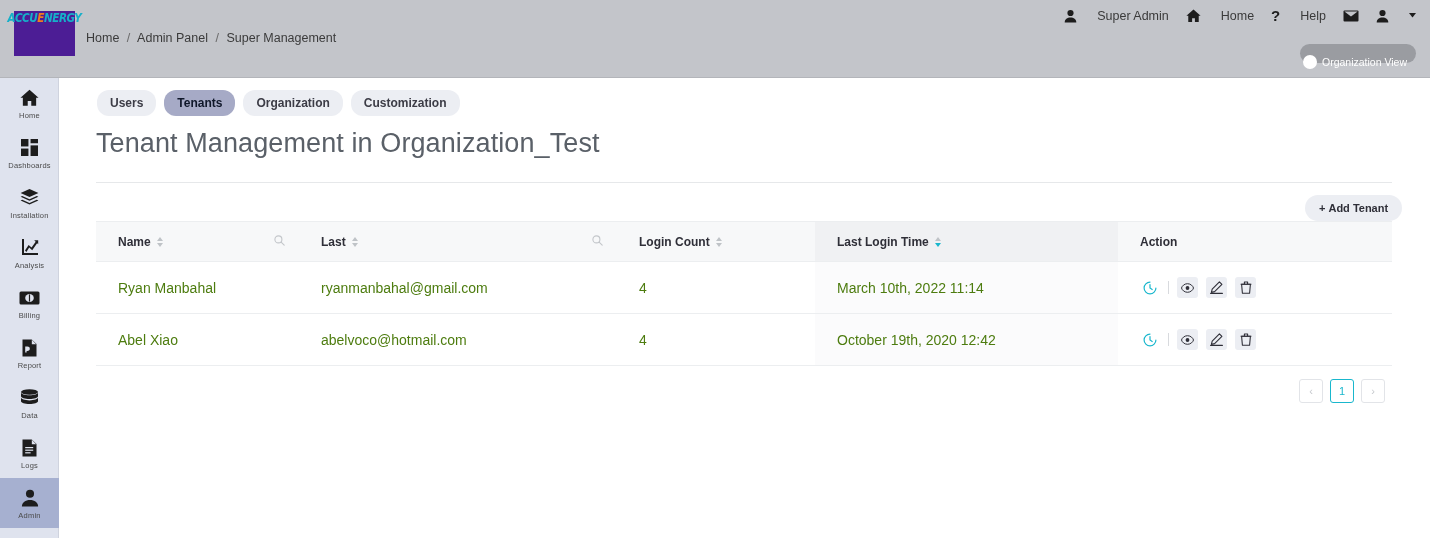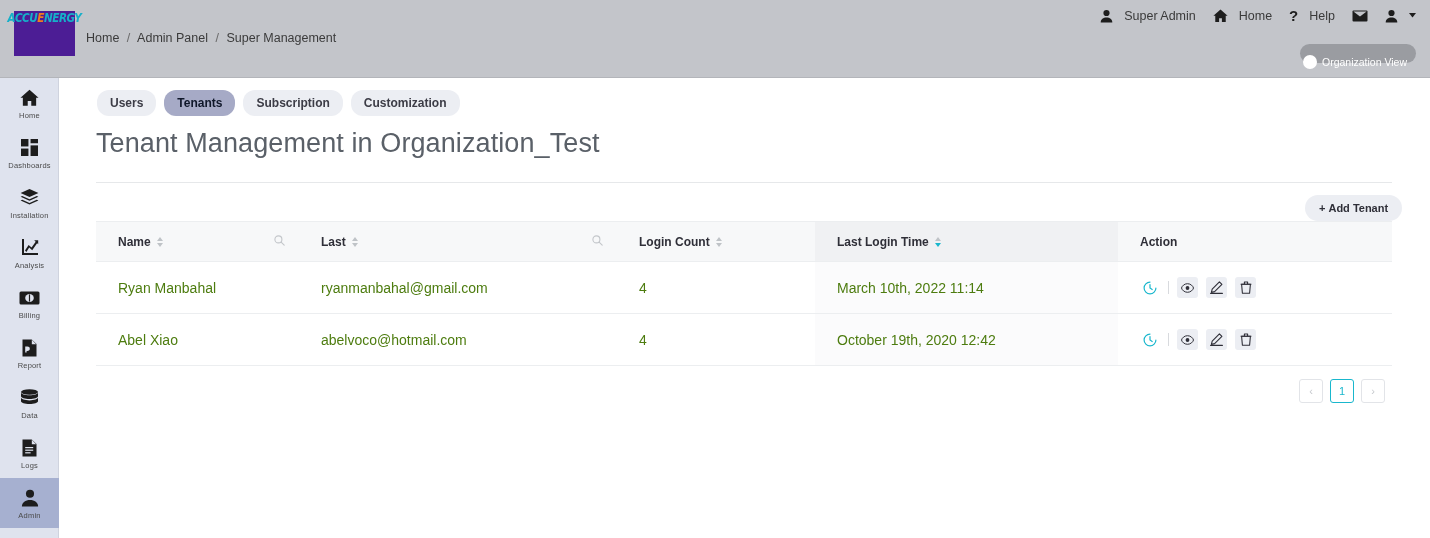--- a/index.html
+++ b/index.html
@@ -38,21 +38,21 @@
     white-space: nowrap;
   }
   .breadcrumb .crumb { color: #3b3b3b; }
   .breadcrumb .sep { color: #6a6a6a; margin: 0 4px; }
 
   .topnav {
     position: absolute; right: 14px; top: 8px;
     display: flex; align-items: center; gap: 17px;
     font-size: 12.5px; color: #3a3a3a;
   }
-  .topnav-item { display: flex; align-items: center; gap: 11px; cursor: pointer; white-space: nowrap; }
+  .topnav-item { display: flex; align-items: center; gap: 20px; cursor: pointer; white-space: nowrap; }
   .topnav-item svg { display: block; }
 
   .orgview {
     position: absolute; right: 14px; top: 44px;
     height: 19px; min-width: 110px;
     background: #9a9ca1; border-radius: 10px;
     display: flex; align-items: center; gap: 5px;
     padding: 16px 9px 0 3px; cursor: pointer;
   }
   .orgview .knob {
@@ -332,21 +332,21 @@
       </span>
       <span class="slabel">Admin</span>
     </div>
   </div>
 
   <div class="main">
 
     <div class="tabs">
       <div class="tab">Users</div>
       <div class="tab active">Tenants</div>
-      <div class="tab">Subscription</div>
+      <div class="tab">Organization</div>
       <div class="tab">Customization</div>
     </div>
 
     <div class="page-title">Tenant Management in Organization_Test</div>
 
     <div class="divider"></div>
 
     <div class="add-tenant">
       <span>+</span>
       <span>Add Tenant</span>

